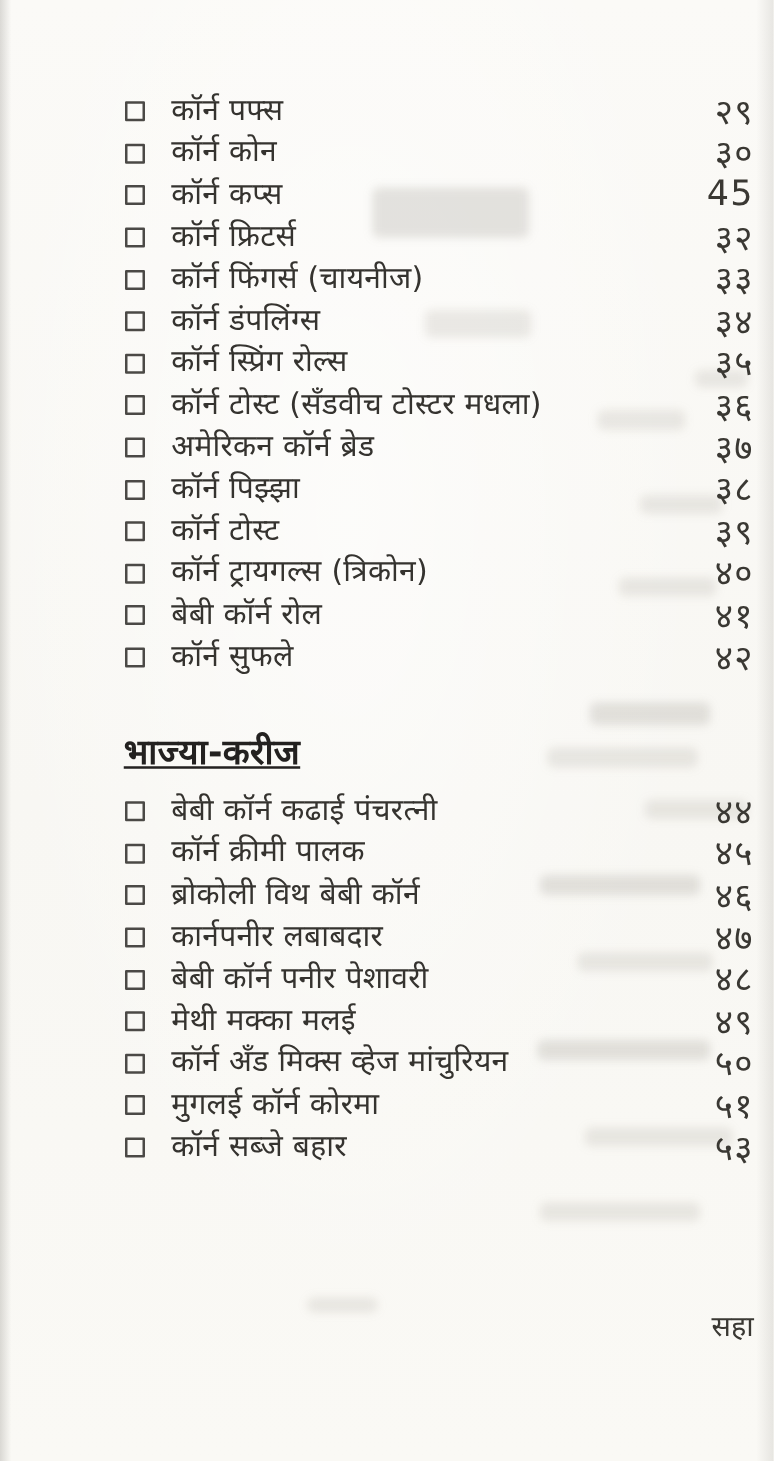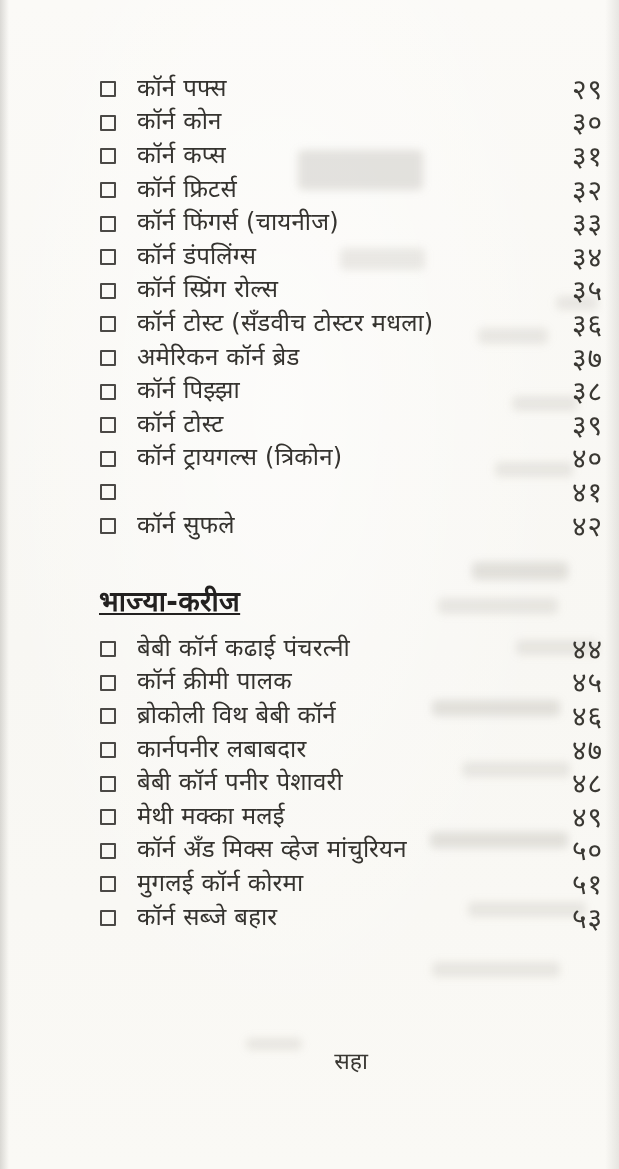--- a/index.html
+++ b/index.html
@@ -42,21 +42,21 @@
     font-size:28px;color:#3a3833;letter-spacing:1px;
   }
   .section-title{
     position:absolute;left:0;top:584px;margin:0;
     font-size:28px;line-height:36px;font-weight:bold;color:#232120;
     letter-spacing:.3px;
     text-decoration:underline;
   }
   .page-footer{
     position:absolute;left:0;top:1044px;width:100%;
-    text-align:center;font-size:23px;color:#3a3833;
+    text-align:right;font-size:23px;color:#3a3833;
   }
   
   .smudge{
     position:absolute;border-radius:5px;pointer-events:none;
     background:rgba(125,118,105,.14);filter:blur(4px);
   }
   .smudge.dark{background:rgba(118,112,100,.18);}
 </style>
 </head>
 <body>
@@ -91,21 +91,21 @@
         <div class="toc-row">
     <span class="checkbox"></span>
     <span class="label">कॉर्न कोन</span>
     <span class="spacer"></span>
     <span class="pagenum">३०</span>
   </div>
         <div class="toc-row">
     <span class="checkbox"></span>
     <span class="label">कॉर्न कप्स</span>
     <span class="spacer"></span>
-    <span class="pagenum">३१</span>
+    <span class="pagenum">45</span>
   </div>
         <div class="toc-row">
     <span class="checkbox"></span>
     <span class="label">कॉर्न फ्रिटर्स</span>
     <span class="spacer"></span>
     <span class="pagenum">३२</span>
   </div>
         <div class="toc-row">
     <span class="checkbox"></span>
     <span class="label">कॉर्न फिंगर्स (चायनीज)</span>
@@ -149,20 +149,21 @@
     <span class="pagenum">३९</span>
   </div>
         <div class="toc-row">
     <span class="checkbox"></span>
     <span class="label">कॉर्न ट्रायगल्स (त्रिकोन)</span>
     <span class="spacer"></span>
     <span class="pagenum">४०</span>
   </div>
         <div class="toc-row">
     <span class="checkbox"></span>
+    <span class="label">बेबी कॉर्न रोल</span>
     <span class="spacer"></span>
     <span class="pagenum">४१</span>
   </div>
         <div class="toc-row">
     <span class="checkbox"></span>
     <span class="label">कॉर्न सुफले</span>
     <span class="spacer"></span>
     <span class="pagenum">४२</span>
   </div>
       </section>

